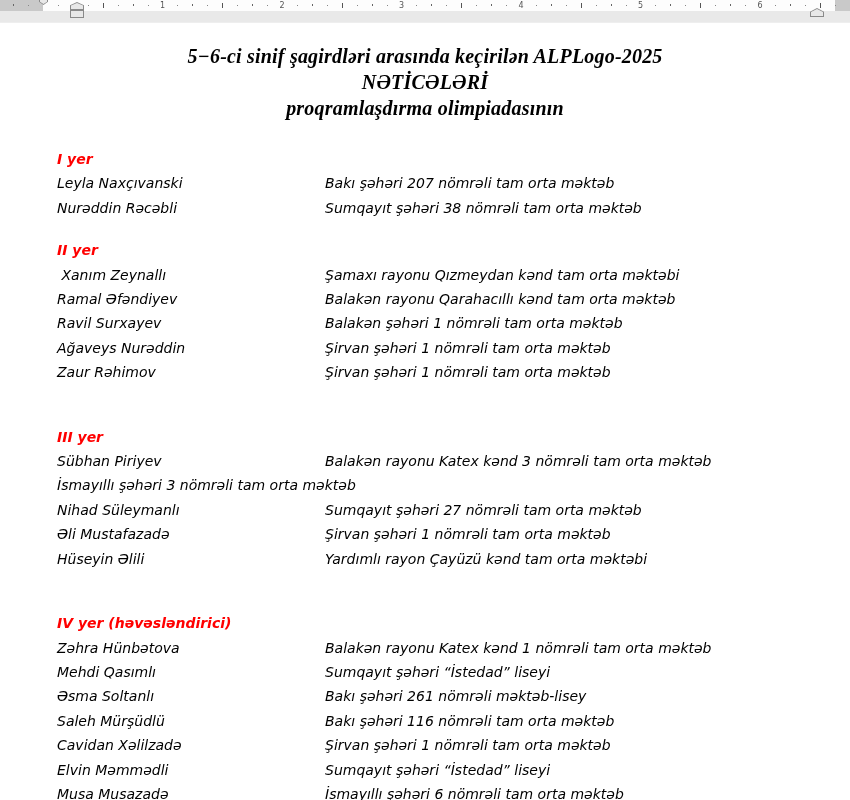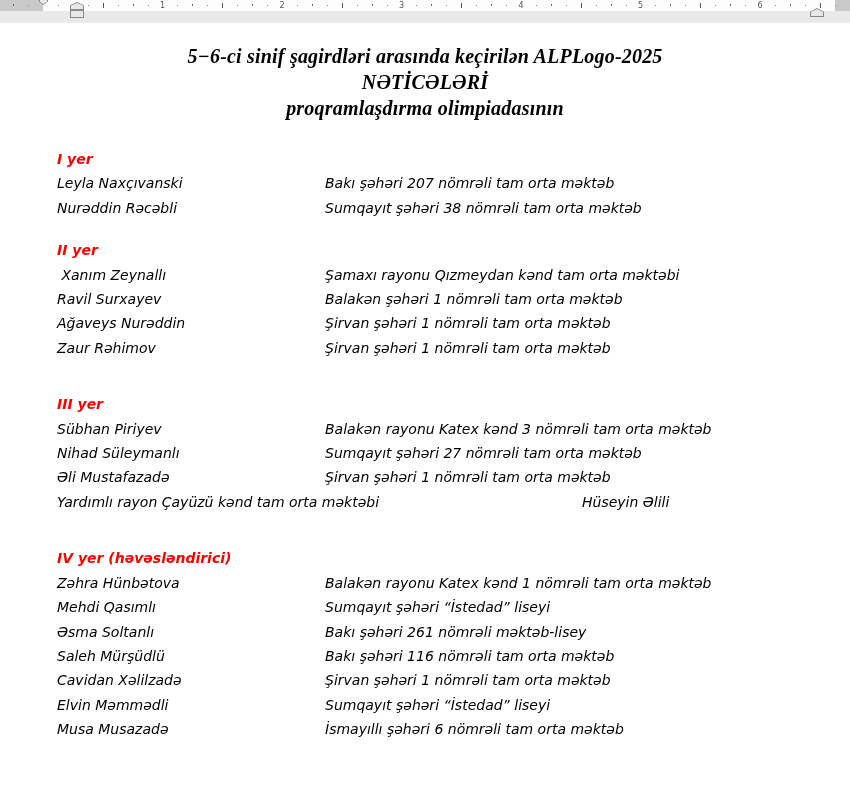--- a/index.html
+++ b/index.html
@@ -41,21 +41,21 @@
   .sq{clip-path:none;}
   
   .doc{position:absolute;top:22px;left:0;width:850px;font-style:italic;}
   .title{
     margin-top:21px;text-align:center;
     font-family:"Liberation Serif","DejaVu Serif",serif;
     font-weight:bold;font-size:20px;line-height:26px;color:#000;
     letter-spacing:0.2px;
   }
   .sections{margin-top:26px;padding-left:57px;}
-  .section{margin-top:32px;}
+  .section{margin-top:40px;}
   .section:first-child{margin-top:12px;}
   .section:nth-child(2){margin-top:18px;}
   .section-heading{
     color:var(--heading-red,#ff0000);
     font-weight:bold;font-size:14px;line-height:24.4px;
   }
   .row{display:flex;font-size:14px;line-height:24.4px;}
   .cell{white-space:pre;}
   .cell.name{width:268px;flex:0 0 268px;}
   .cell.school{flex:1;}
@@ -172,20 +172,24 @@
   </div>
 
   <div class="section">
     <div class="section-heading">II yer</div>
     <div class="rows">
   <div class="row">
     <span class="cell name"> Xanım Zeynallı</span>
     <span class="cell school">Şamaxı rayonu Qızmeydan kənd tam orta məktəbi</span>
   </div>
 
+  <div class="row">
+    <span class="cell name">Ramal Əfəndiyev</span>
+    <span class="cell school">Balakən rayonu Qarahacıllı kənd tam orta məktəb</span>
+  </div>
 
   <div class="row">
     <span class="cell name">Ravil Surxayev</span>
     <span class="cell school">Balakən şəhəri 1 nömrəli tam orta məktəb</span>
   </div>
 
   <div class="row">
     <span class="cell name">Ağaveys Nurəddin</span>
     <span class="cell school">Şirvan şəhəri 1 nömrəli tam orta məktəb</span>
   </div>
@@ -199,35 +203,36 @@
 
   <div class="section">
     <div class="section-heading">III yer</div>
     <div class="rows">
   <div class="row">
     <span class="cell name">Sübhan Piriyev</span>
     <span class="cell school">Balakən rayonu Katex kənd 3 nömrəli tam orta məktəb</span>
   </div>
 
   <div class="row">
+    <span class="cell school">İsmayıllı şəhəri 3 nömrəli tam orta məktəb</span>
   </div>
 
   <div class="row">
     <span class="cell name">Nihad Süleymanlı</span>
     <span class="cell school">Sumqayıt şəhəri 27 nömrəli tam orta məktəb</span>
   </div>
 
   <div class="row">
     <span class="cell name">Əli Mustafazadə</span>
     <span class="cell school">Şirvan şəhəri 1 nömrəli tam orta məktəb</span>
   </div>
 
   <div class="row">
+    <span class="cell name">Hüseyin Əlili</span>
     <span class="cell school">Yardımlı rayon Çayüzü kənd tam orta məktəbi</span>
-    <span class="cell name">Hüseyin Əlili</span>
   </div>
 </div>
   </div>
 
   <div class="section">
     <div class="section-heading">IV yer (həvəsləndirici)</div>
     <div class="rows">
   <div class="row">
     <span class="cell name">Zəhra Hünbətova</span>
     <span class="cell school">Balakən rayonu Katex kənd 1 nömrəli tam orta məktəb</span>

